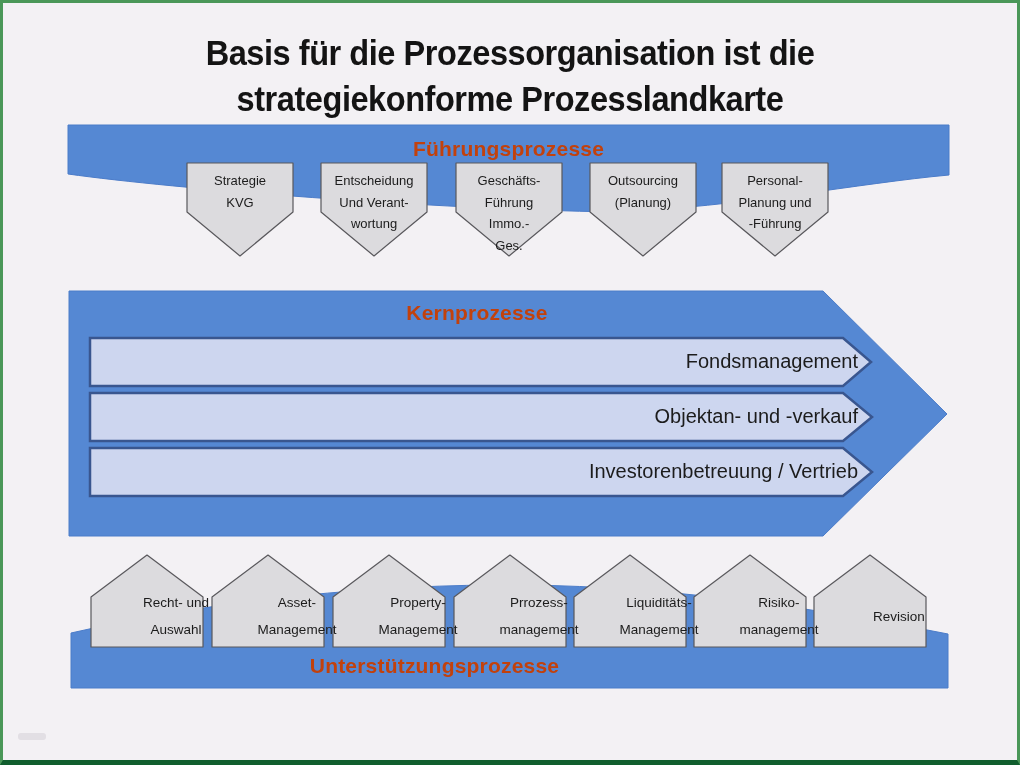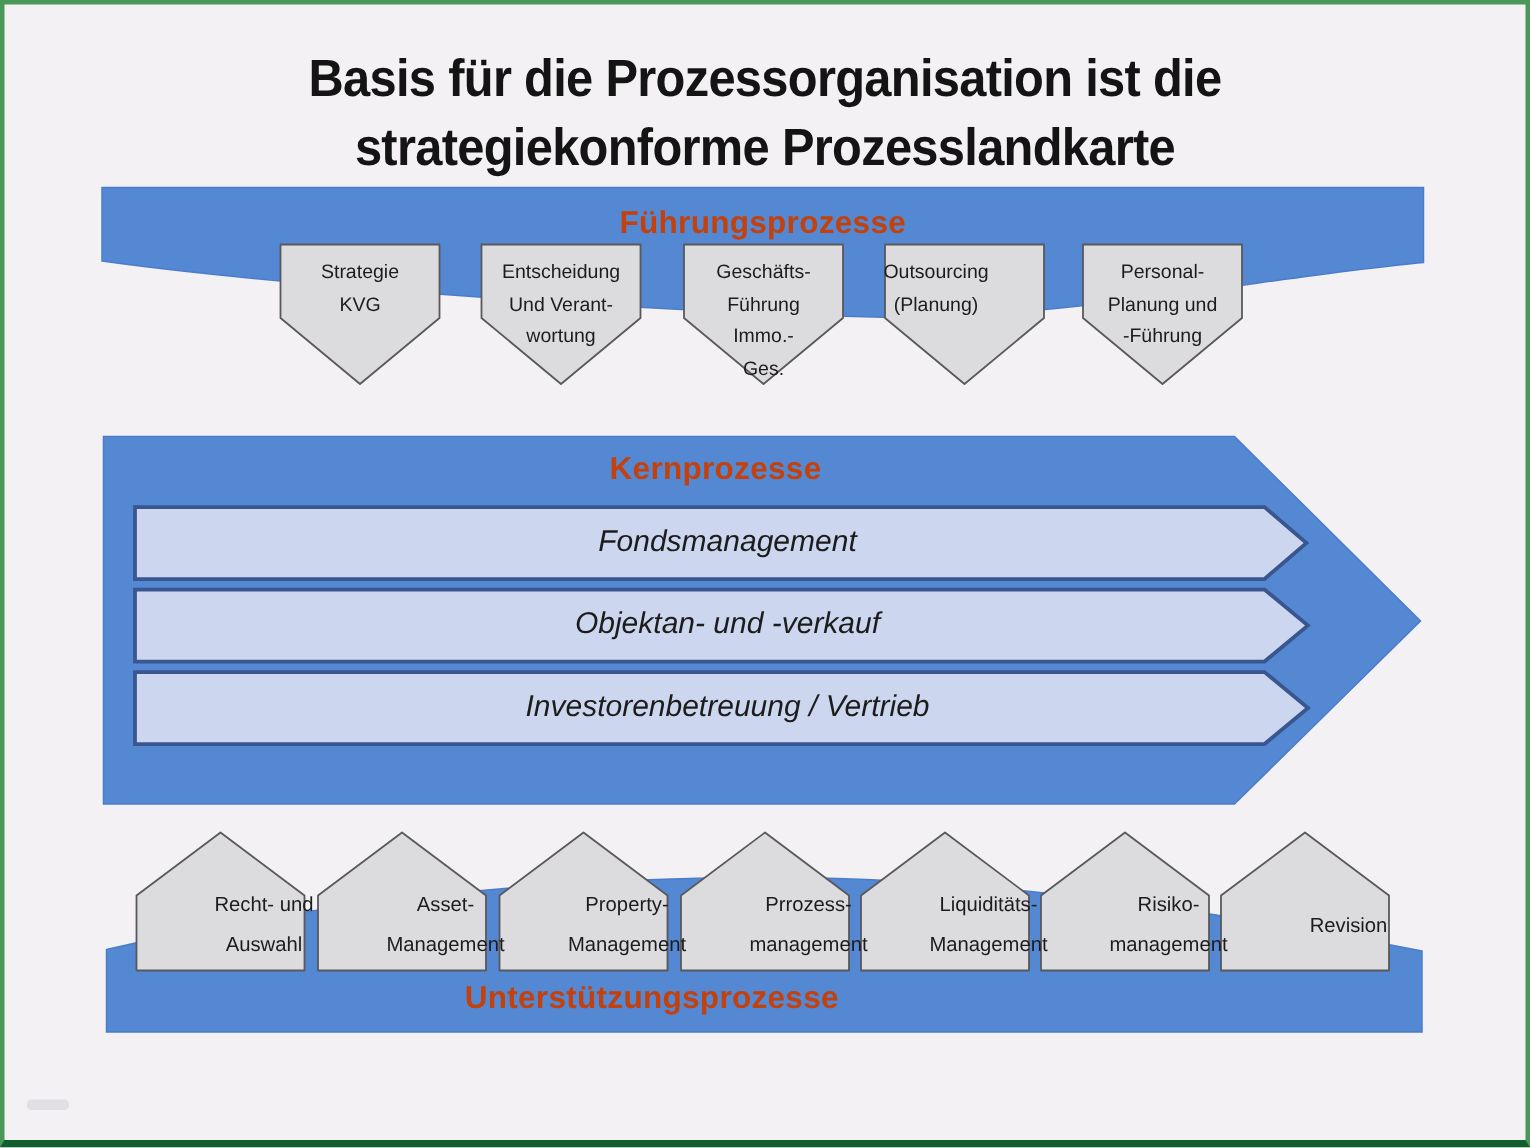--- a/index.html
+++ b/index.html
@@ -17,22 +17,22 @@
   .bar{fill:#cdd6ef;stroke:#39568f;stroke-width:2.5;stroke-linejoin:miter;}
   .grey{fill:#dcdbde;stroke:#59585c;stroke-width:1.2;stroke-linejoin:round;}
   .lbl{position:absolute;color:#1c1c1c;text-align:center;}
   .band-title{position:absolute;text-align:center;color:#c2410c;
               font-size:21px;font-weight:700;letter-spacing:.2px;}
   .pent-label{top:170px;width:106px;font-size:13px;line-height:21.5px;}
   .pent-label span{display:block;}
   .house-label{top:588px;width:112px;height:56px;font-size:13.5px;line-height:27px;
                display:flex;flex-direction:column;justify-content:center;padding-left:29px;}
   .house-label span{display:block;}
-  .bar-label{left:94px;width:782px;height:47px;font-size:20px;
-             display:flex;align-items:center;justify-content:center;font-style:italic;}
+  .bar-label{left:76px;width:782px;height:47px;font-size:20px;
+             display:flex;align-items:center;justify-content:flex-end;}
   .watermark{position:absolute;left:18px;top:733px;width:28px;height:7px;
              background:#e2dfe4;border-radius:3px;}
 </style>
 </head>
 <body>
 
 <div class="frame"></div>
 
 <div class="title">
   <div>Basis für die Prozessorganisation ist die</div>
@@ -88,21 +88,21 @@
   <span>Entscheidung</span>
   <span>Und Verant-</span>
   <span>wortung</span>
 </div>
 <div class="lbl pent-label" style="left:456px">
   <span>Geschäfts-</span>
   <span>Führung</span>
   <span>Immo.-</span>
   <span>Ges.</span>
 </div>
-<div class="lbl pent-label" style="left:571px">
+<div class="lbl pent-label" style="left:590px">
   <span>Outsourcing</span>
   <span>(Planung)</span>
 </div>
 <div class="lbl pent-label" style="left:722px">
   <span>Personal-</span>
   <span>Planung und</span>
   <span>-Führung</span>
 </div>
 
 <div class="lbl house-label" style="left:91px">

